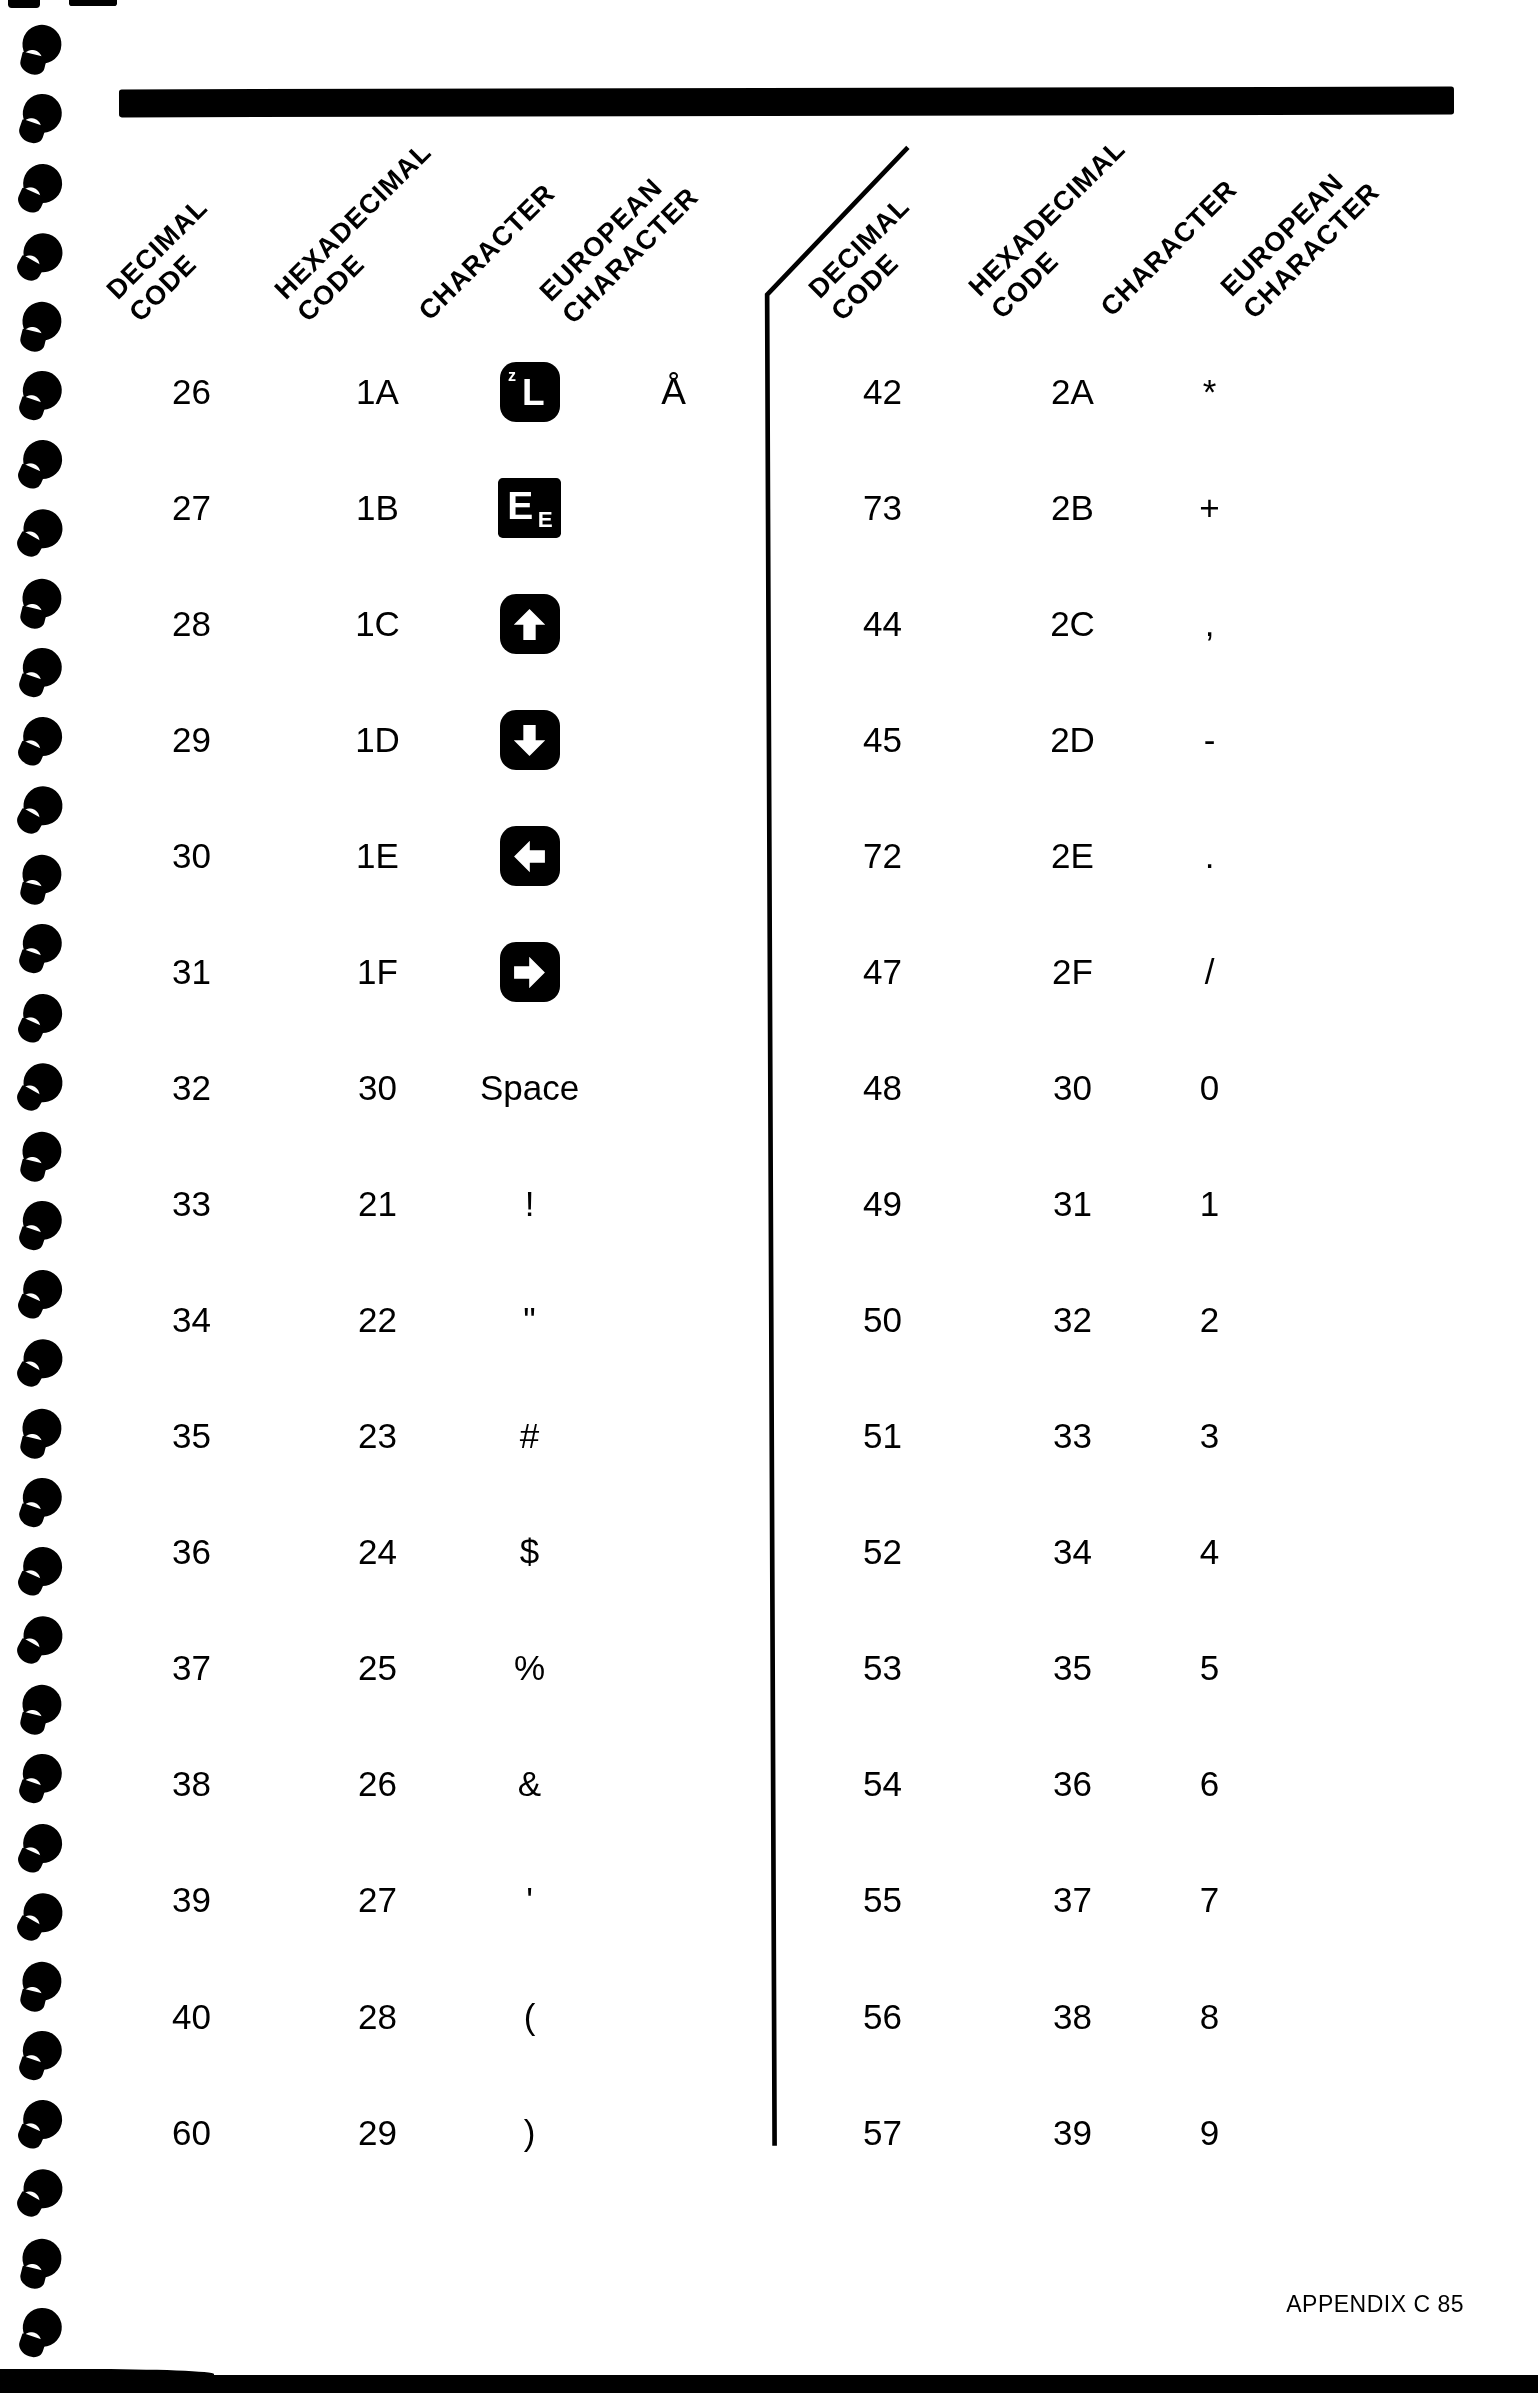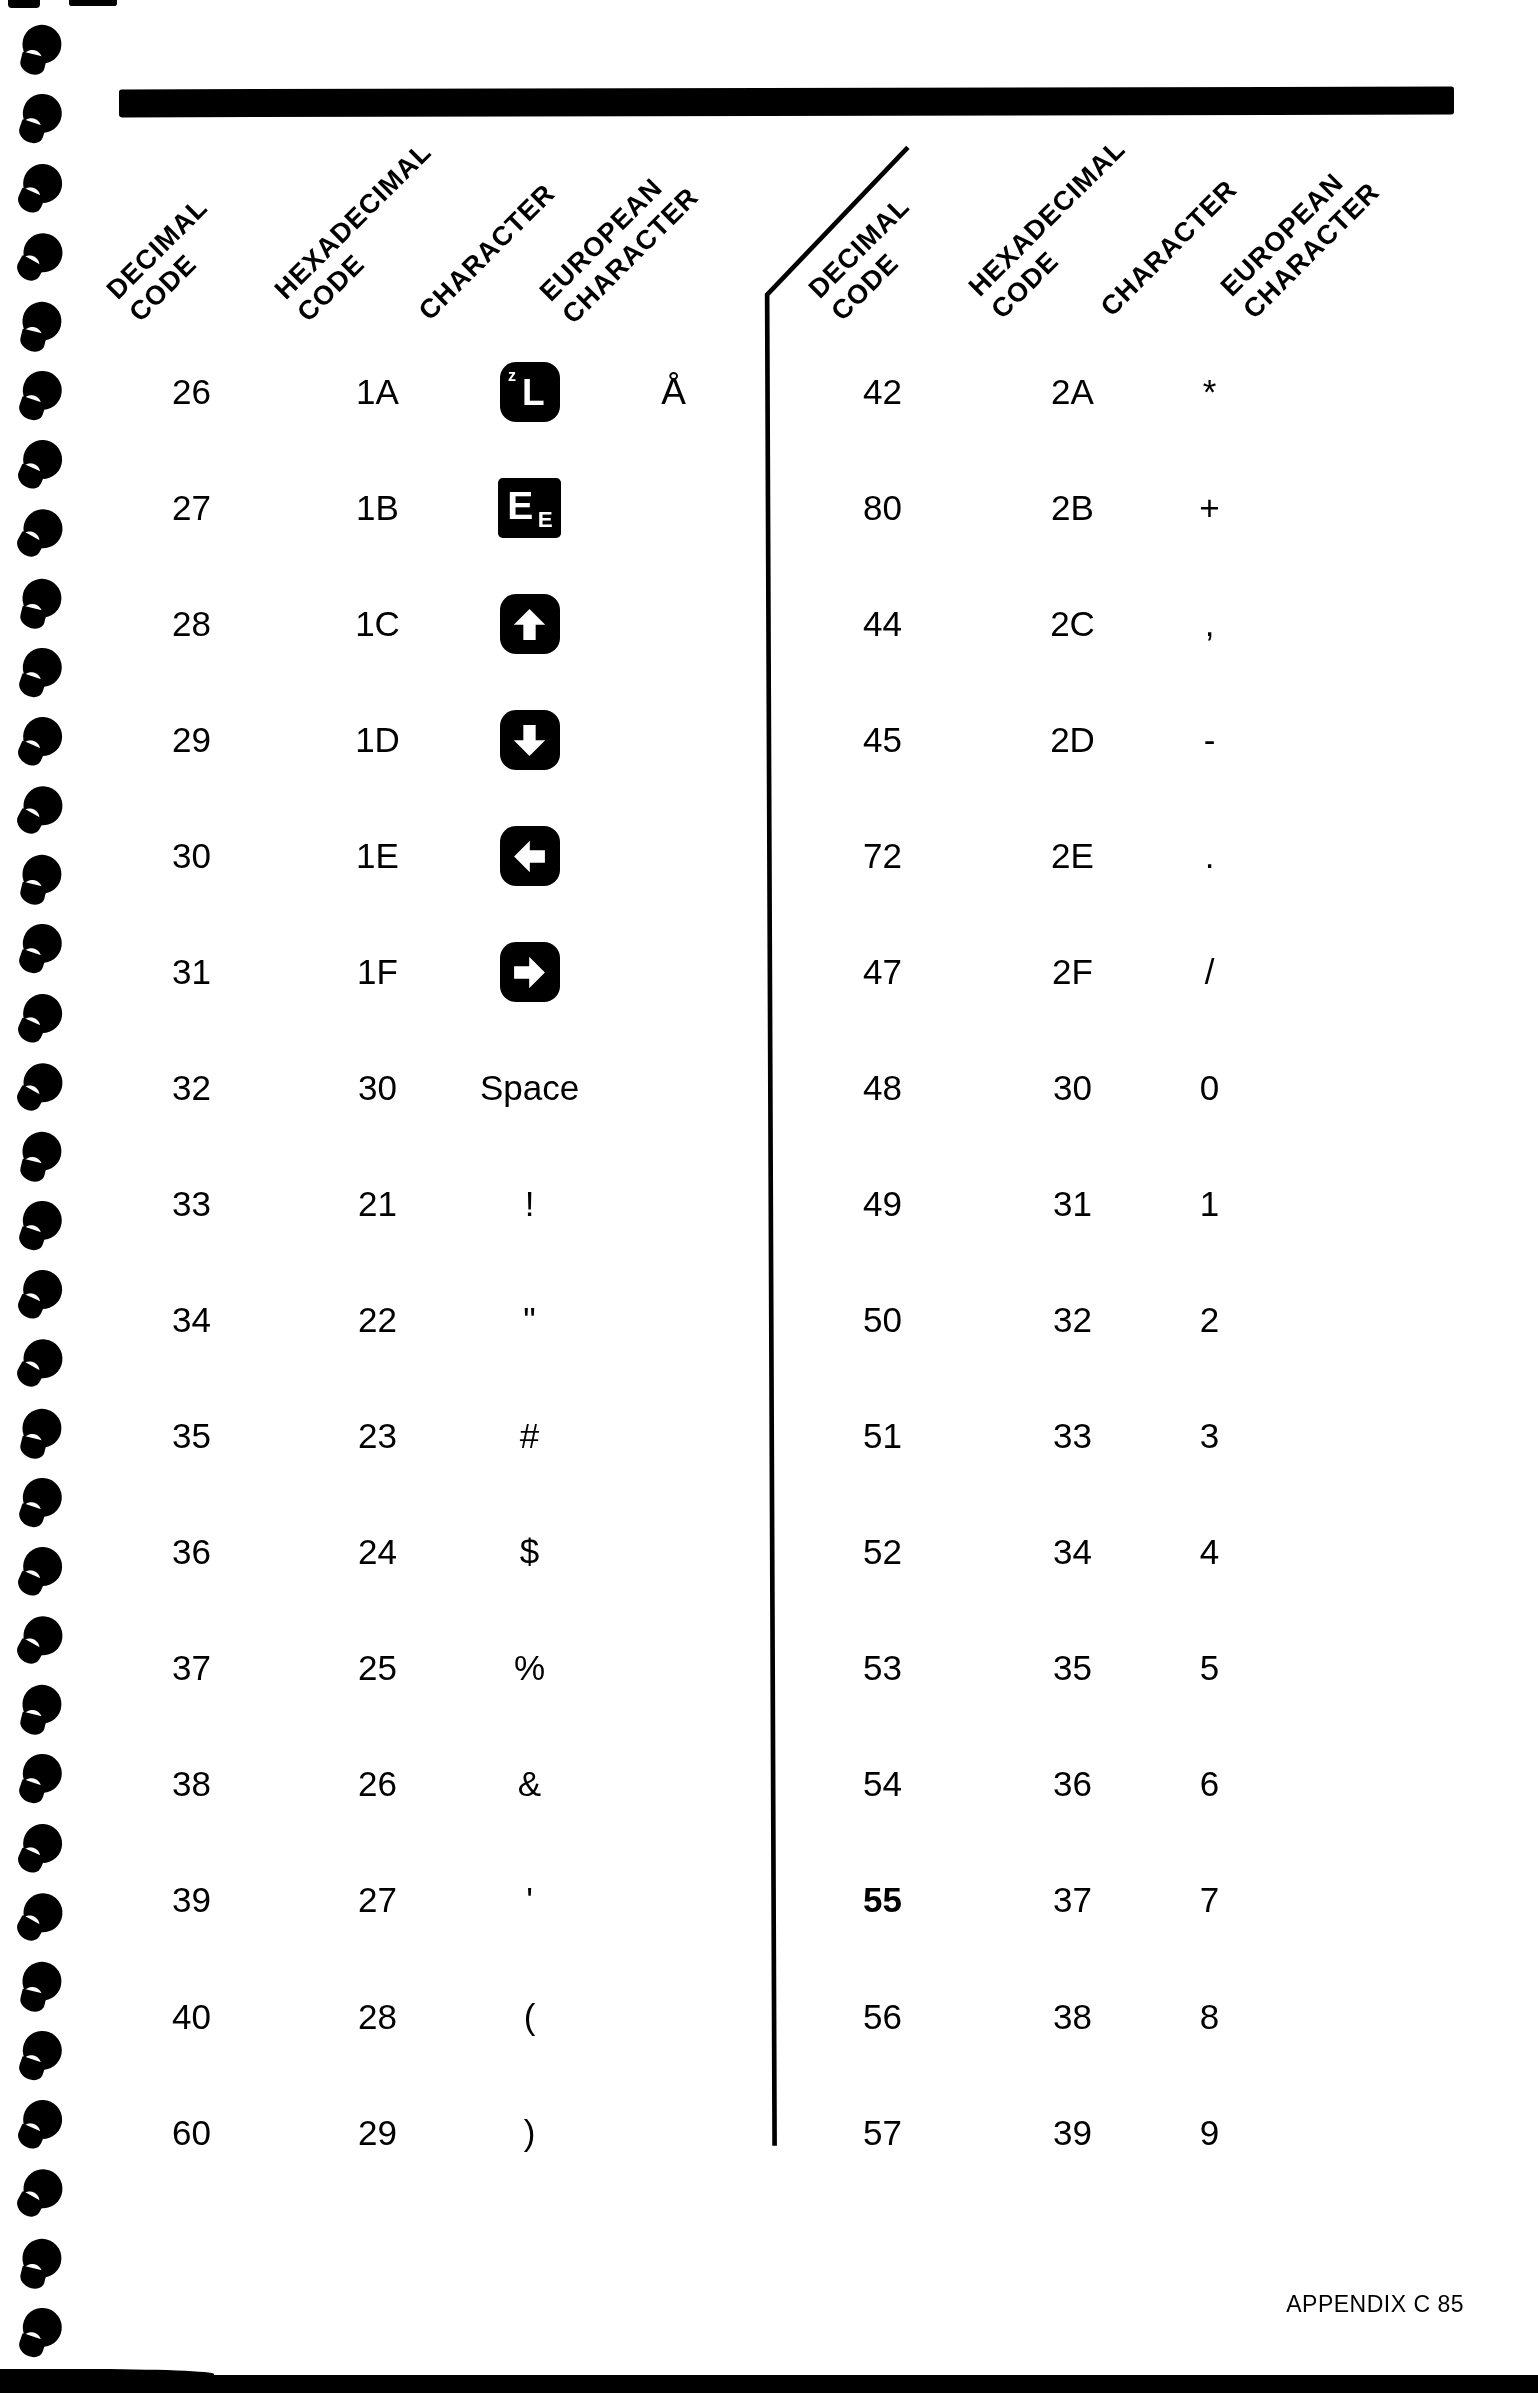--- a/index.html
+++ b/index.html
@@ -179,21 +179,21 @@
       <div class="cell" style="left: 464px; top: 1871px;">'</div>
       <div class="cell" style="left: 126px; top: 1988px;">40</div>
       <div class="cell" style="left: 312px; top: 1988px;">28</div>
       <div class="cell" style="left: 464px; top: 1988px;">(</div>
       <div class="cell" style="left: 126px; top: 2104px;">60</div>
       <div class="cell" style="left: 312px; top: 2104px;">29</div>
       <div class="cell" style="left: 464px; top: 2104px;">)</div>
       <div class="cell" style="left: 817px; top: 363px;">42</div>
       <div class="cell" style="left: 1007px; top: 363px;">2A</div>
       <div class="cell" style="left: 1144px; top: 363px;">*</div>
-      <div class="cell" style="left: 817px; top: 479px;">80</div>
+      <div class="cell" style="left: 817px; top: 479px;">73</div>
       <div class="cell" style="left: 1007px; top: 479px;">2B</div>
       <div class="cell" style="left: 1144px; top: 479px;">+</div>
       <div class="cell" style="left: 817px; top: 595px;">44</div>
       <div class="cell" style="left: 1007px; top: 595px;">2C</div>
       <div class="cell" style="left: 1144px; top: 595px;">,</div>
       <div class="cell" style="left: 817px; top: 711px;">45</div>
       <div class="cell" style="left: 1007px; top: 711px;">2D</div>
       <div class="cell" style="left: 1144px; top: 711px;">-</div>
       <div class="cell" style="left: 817px; top: 827px;">72</div>
       <div class="cell" style="left: 1007px; top: 827px;">2E</div>
@@ -215,21 +215,21 @@
       <div class="cell" style="left: 1144px; top: 1407px;">3</div>
       <div class="cell" style="left: 817px; top: 1523px;">52</div>
       <div class="cell" style="left: 1007px; top: 1523px;">34</div>
       <div class="cell" style="left: 1144px; top: 1523px;">4</div>
       <div class="cell" style="left: 817px; top: 1639px;">53</div>
       <div class="cell" style="left: 1007px; top: 1639px;">35</div>
       <div class="cell" style="left: 1144px; top: 1639px;">5</div>
       <div class="cell" style="left: 817px; top: 1755px;">54</div>
       <div class="cell" style="left: 1007px; top: 1755px;">36</div>
       <div class="cell" style="left: 1144px; top: 1755px;">6</div>
-      <div class="cell" style="left: 817px; top: 1871px; font-weight: bold;">55</div>
+      <div class="cell" style="left: 817px; top: 1871px;">55</div>
       <div class="cell" style="left: 1007px; top: 1871px;">37</div>
       <div class="cell" style="left: 1144px; top: 1871px;">7</div>
       <div class="cell" style="left: 817px; top: 1988px;">56</div>
       <div class="cell" style="left: 1007px; top: 1988px;">38</div>
       <div class="cell" style="left: 1144px; top: 1988px;">8</div>
       <div class="cell" style="left: 817px; top: 2104px;">57</div>
       <div class="cell" style="left: 1007px; top: 2104px;">39</div>
       <div class="cell" style="left: 1144px; top: 2104px;">9</div>
     </div>
 

